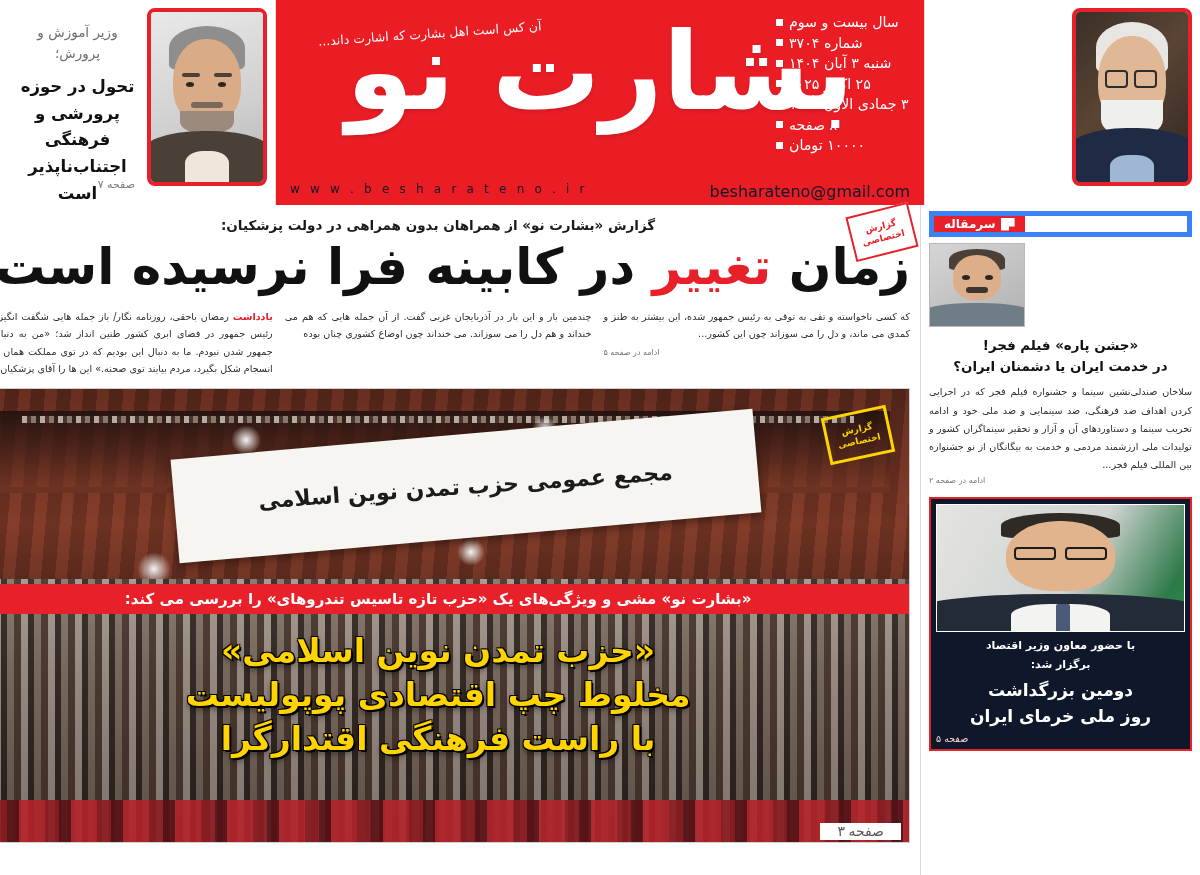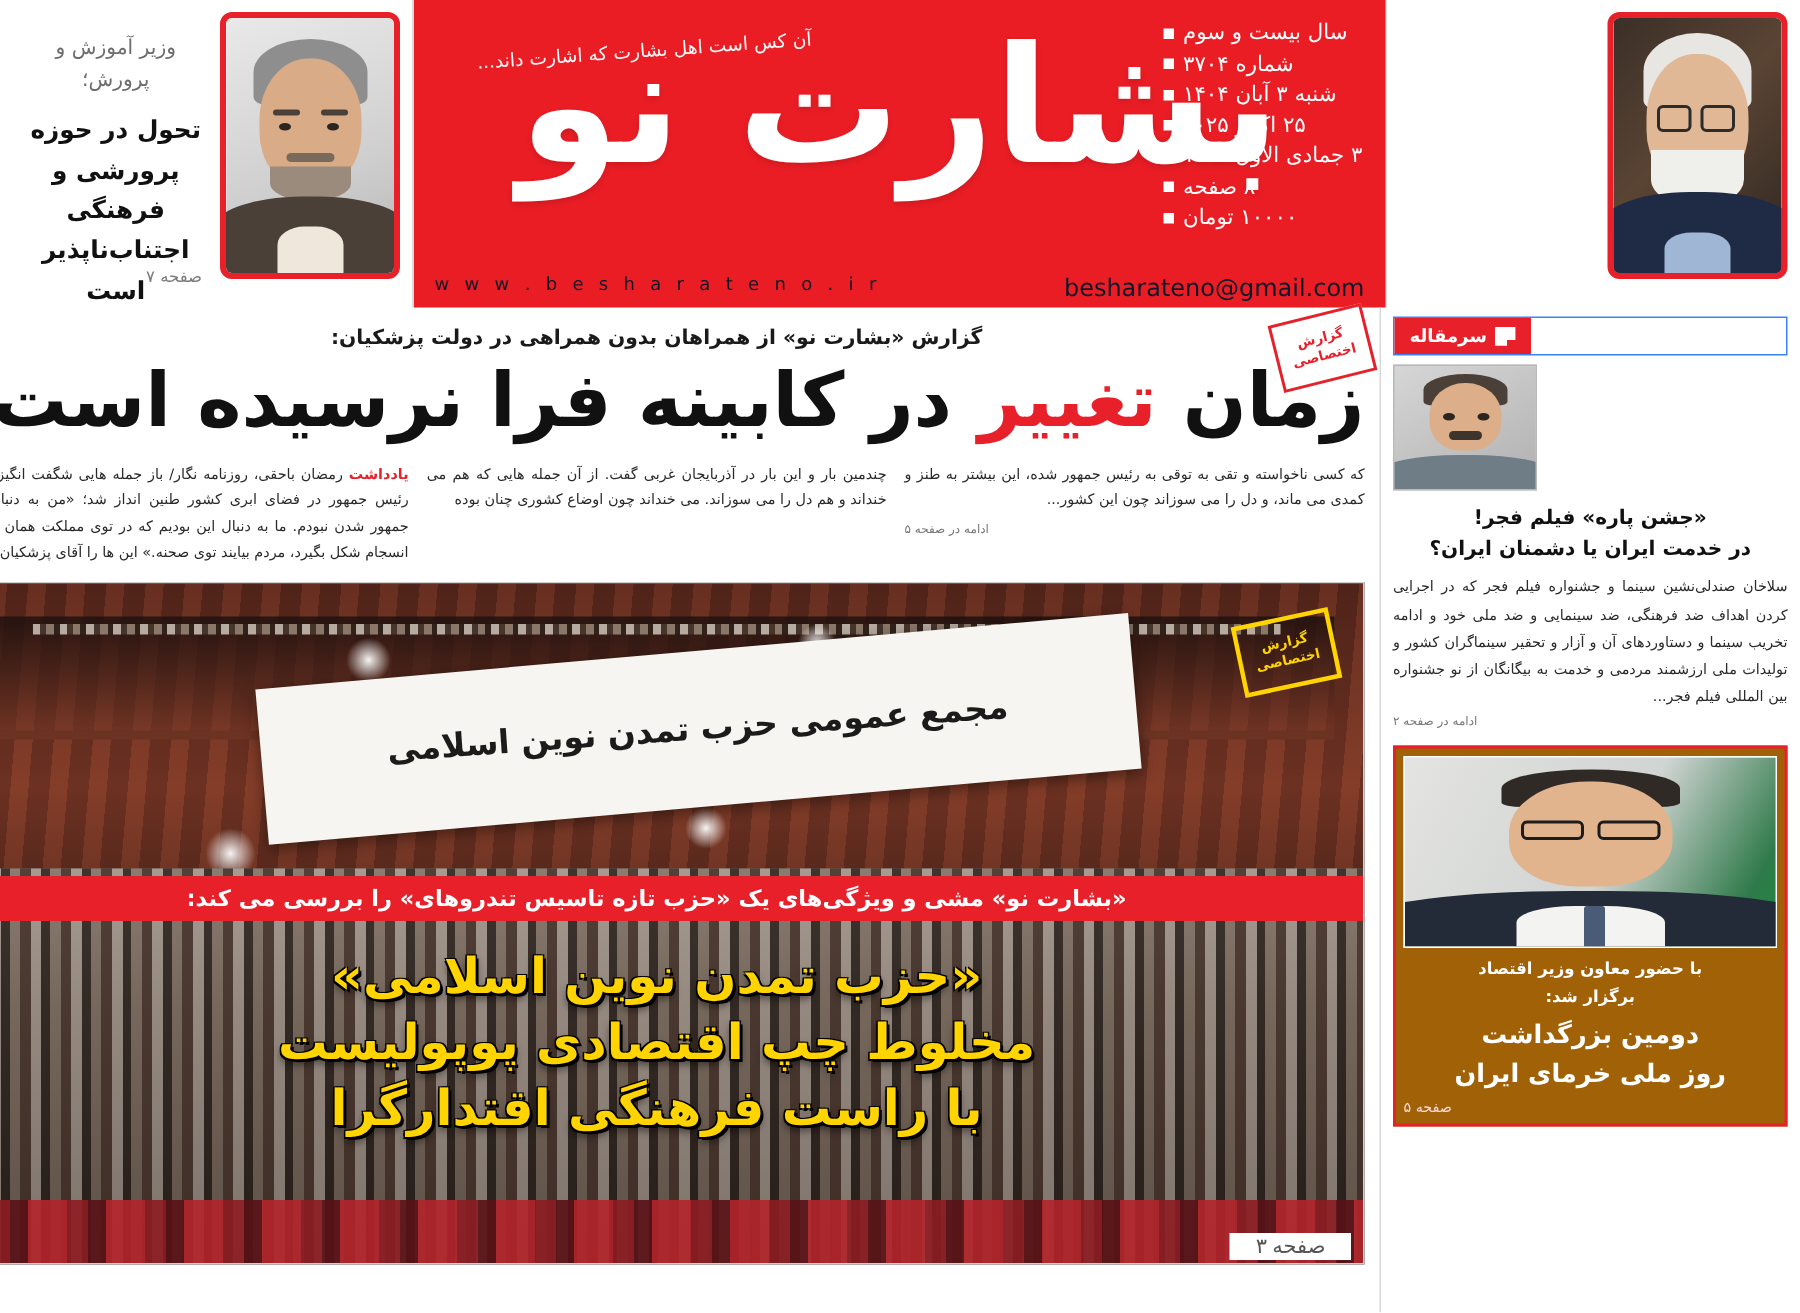--- a/index.html
+++ b/index.html
@@ -134,32 +134,32 @@
   }
   .photo-head {
     position: absolute; top: 53%; left: 10px; right: 10px; text-align: center;
     font-size: 33px; font-weight: bold; color: #ffd400; line-height: 1.34;
     text-shadow: 2px 2px 0 #000, -1px -1px 0 #000, 1px -1px 0 #000, -1px 1px 0 #000, 0 3px 6px rgba(0,0,0,.6);
     white-space: nowrap;
   }
   .photo-pageref { position: absolute; bottom: 2px; right: 8px; font-size: 14px; color: #555; background: #fff; padding: 0 17px; font-family: Liberation Serif, serif; }
 
   
-  .edit-badge-row { display: flex; flex-direction: row-reverse; align-items: stretch; gap: 0; border: 1px solid #3b82f6; height: 26px; }
+  .edit-badge-row { display: flex; flex-direction: row-reverse; align-items: stretch; gap: 0; border: 5px solid #3b82f6; height: 26px; }
   .edit-badge { background: #e8202a; color: #fff; font-size: 12px; font-weight: bold; padding: 4px 10px; display: flex; align-items: center; gap: 5px; }
   .edit-blank { flex: 1; background: #fff; }
   .edit-icon { width: 14px; height: 13px; background: #fff; clip-path: polygon(0 0,100% 0,100% 70%,60% 70%,60% 100%,0 100%); }
   .edit-body { display: flex; flex-direction: row-reverse; gap: 8px; margin-top: 6px; }
   .edit-photo { width: 96px; height: 84px; flex: 0 0 96px; border: 1px solid #b9b9b9; position: relative; overflow: hidden; background: #cfcfcf; }
   .edit-author { font-size: 11px; font-weight: bold; color: #111; line-height: 1.55; padding-top: 46px; }
   .edit-title { font-size: 13.4px; font-weight: bold; color: #111; text-align: center; line-height: 1.58; margin-top: 8px; }
   .edit-text { font-size: 9.6px; line-height: 1.9; color: #2a2a2a; text-align: justify; margin-top: 6px; }
   .edit-contd { font-size: 8px; color: #777; text-align: left; margin-top: 2px; }
 
-  .red-box { border: 2px solid #e8202a; background: #a16207; margin-top: 12px; padding: 5px; }
+  .red-box { border: 2px solid #e8202a; background: #0f172a; margin-top: 12px; padding: 5px; }
   .red-box-photo { width: 100%; height: 128px; border: 1px solid #fff; position: relative; overflow: hidden; background: #dfe2e0; }
   .red-box-kicker { color: #fff; font-size: 11px; font-weight: bold; text-align: center; line-height: 1.6; margin-top: 5px; }
   .red-box-head { color: #fff; font-size: 17px; font-weight: bold; text-align: center; line-height: 1.5; margin-top: 4px; white-space: nowrap; }
   .red-box-page { color: #ffd9d9; font-size: 9.5px; text-align: left; margin-top: 3px; }
 </style>
 </head>
 <body>
 
 <div class="page">
 

